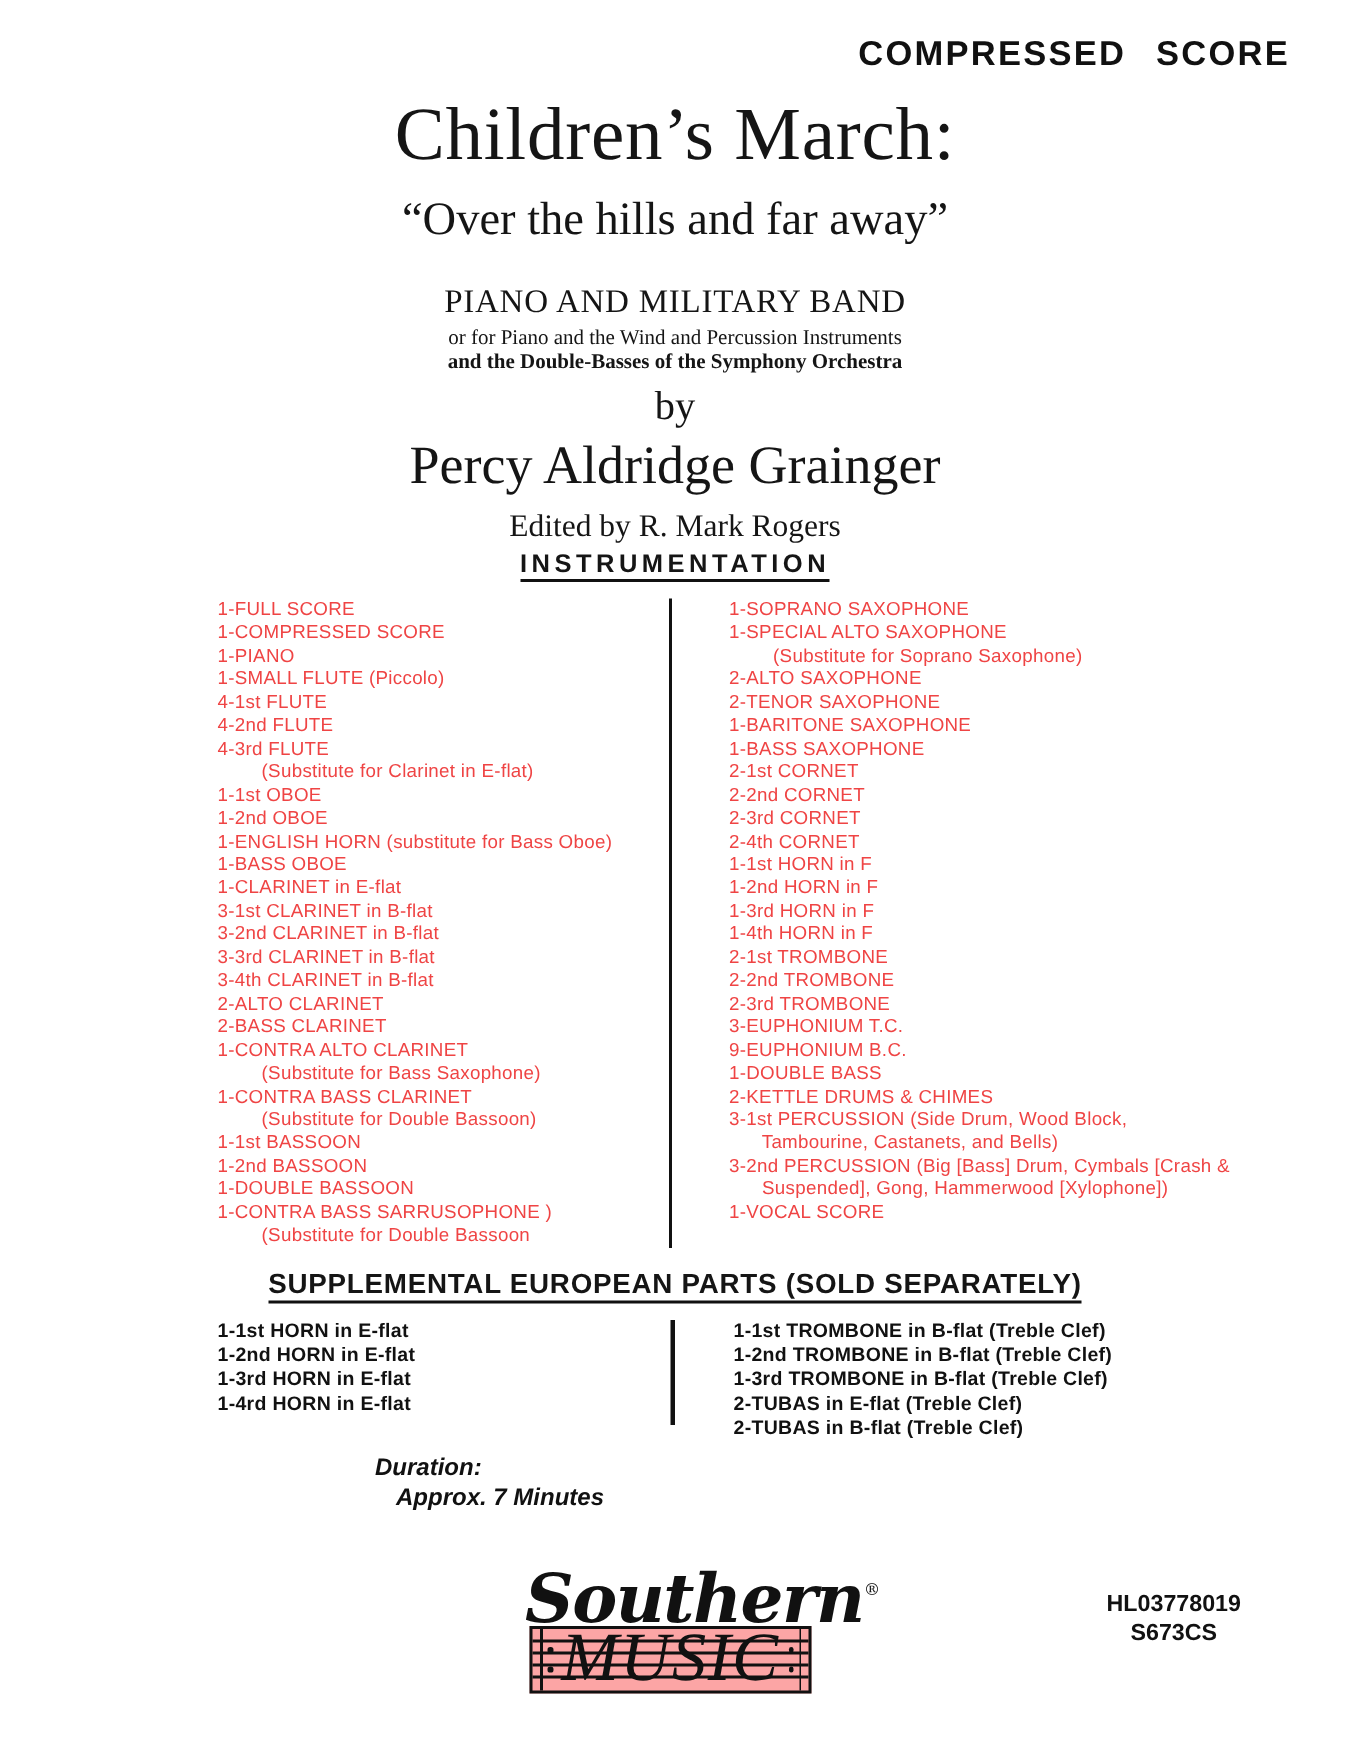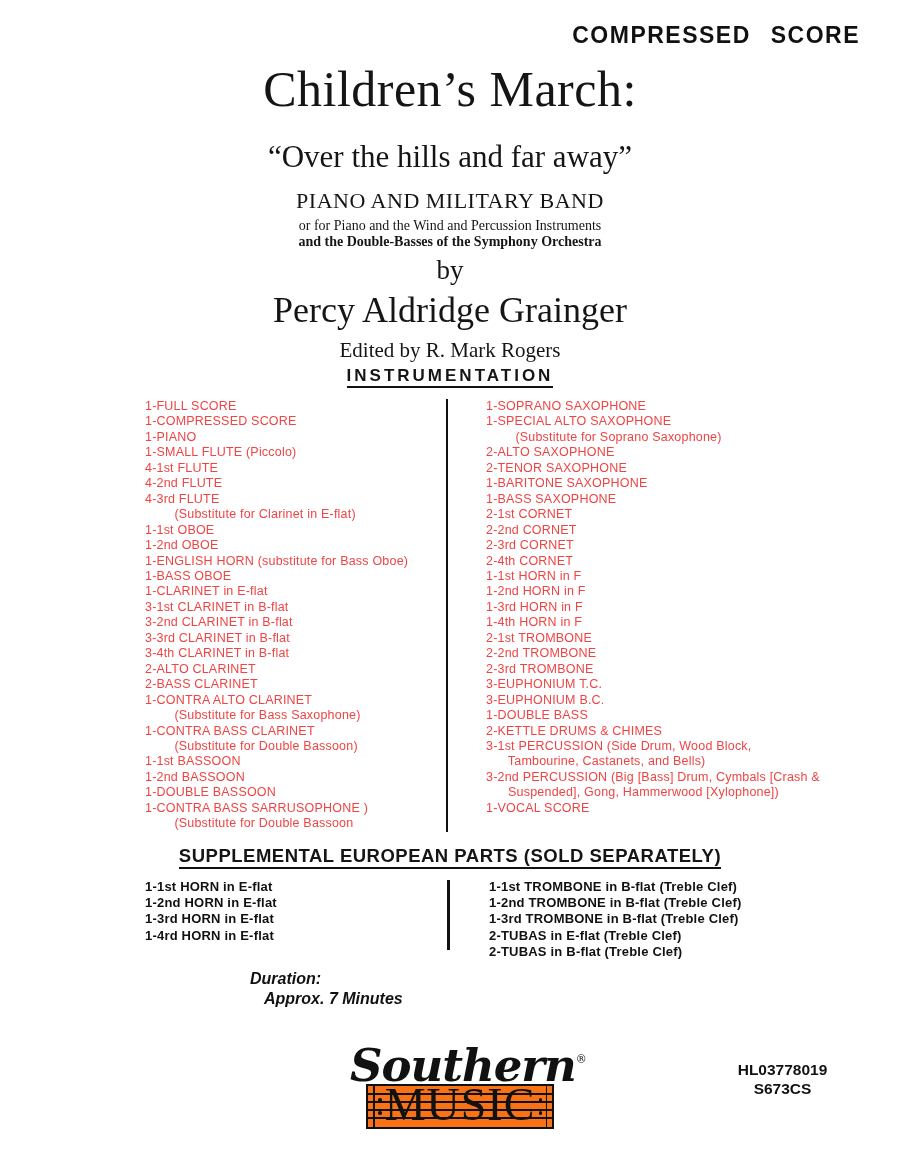--- a/index.html
+++ b/index.html
@@ -11,21 +11,21 @@
   
   .compressed-score {
     position:absolute; top:22px; right:40px;
     font-family:"Liberation Sans", sans-serif; font-weight:bold;
     font-size:23px; letter-spacing:1.5px; word-spacing:12px; color:#111;
   }
 
   
   .center-line { position:absolute; left:0; right:0; text-align:center; white-space:nowrap; }
   .title        { top:60px;  font-size:50px; letter-spacing:0.5px; }
-  .subtitle     { top:128px; font-size:31px;margin-top:11px; }
+  .subtitle     { top:128px; font-size:31px; }
   .composed-for { top:170px; font-size:17px; }
   .ensemble     { top:188px; font-size:22px; letter-spacing:0.5px; }
   .alt1         { top:218px; font-size:14px; font-weight:400; }
   .alt2         { top:234px; font-size:14px; font-weight:600; }
   .by-label     { top:255px; font-size:27px; }
   .composer     { top:289px; font-size:36px; }
   .editor       { top:338px; font-size:21px; }
 
   .inst-heading {
     top:366px; font-family:Liberation Sans, sans-serif; font-weight:bold;
@@ -70,22 +70,22 @@
 
   
   .logo { position:absolute; left:348px; top:1036px; width:206px; }
   .logo-script {
     position:relative; z-index:2; margin-left:2px; margin-bottom:-6px;
     font-family:"DejaVu Serif", serif; font-style:italic; font-weight:bold;
     font-size:45px; line-height:48px; color:#111; letter-spacing:-1px;
   }
   .logo-script sup { font-size:11px; font-weight:normal; vertical-align:18px; letter-spacing:0; }
   .logo-box {
-    position:relative; width:184px; height:41px; margin-left:18px;
-    border:2.5px solid #111; background:#f97316;
+    position:relative; width:184px; height:41px; margin-left:5px;
+    border:2.5px solid #111; background:#fca5a5;font-style:italic;
   }
   .staff-line { position:absolute; left:0; right:0; height:1.5px; background:#111; }
   .staff-line.l1 { top:7px; } .staff-line.l2 { top:15px; }
   .staff-line.l3 { top:23px; } .staff-line.l4 { top:31px; }
   .inner-bar { position:absolute; top:0; bottom:0; width:1.5px; background:#111; }
   .inner-bar.left { left:5px; } .inner-bar.right { right:5px; }
   .repeat-dot { position:absolute; width:3.5px; height:3.5px; background:#111; border-radius:50%; }
   .repeat-dot.lt { left:10px; top:12px; }  .repeat-dot.lb { left:10px; top:25px; }
   .repeat-dot.rt { right:10px; top:12px; } .repeat-dot.rb { right:10px; top:25px; }
   .logo-wordmark {
@@ -166,21 +166,21 @@
         <div class="inst-line">2-3rd CORNET</div>
         <div class="inst-line">2-4th CORNET</div>
         <div class="inst-line">1-1st HORN in F</div>
         <div class="inst-line">1-2nd HORN in F</div>
         <div class="inst-line">1-3rd HORN in F</div>
         <div class="inst-line">1-4th HORN in F</div>
         <div class="inst-line">2-1st TROMBONE</div>
         <div class="inst-line">2-2nd TROMBONE</div>
         <div class="inst-line">2-3rd TROMBONE</div>
         <div class="inst-line">3-EUPHONIUM T.C.</div>
-        <div class="inst-line">3-EUPHONIUM B.C.</div>
+        <div class="inst-line">9-EUPHONIUM B.C.</div>
         <div class="inst-line">1-DOUBLE BASS</div>
         <div class="inst-line">2-KETTLE DRUMS &amp; CHIMES</div>
         <div class="inst-line">3-1st PERCUSSION (Side Drum, Wood Block,</div>
         <div class="inst-line">      Tambourine, Castanets, and Bells)</div>
         <div class="inst-line">3-2nd PERCUSSION (Big [Bass] Drum, Cymbals [Crash &amp;</div>
         <div class="inst-line">      Suspended], Gong, Hammerwood [Xylophone])</div>
         <div class="inst-line">1-VOCAL SCORE</div>
       </div>
   </div>
 

